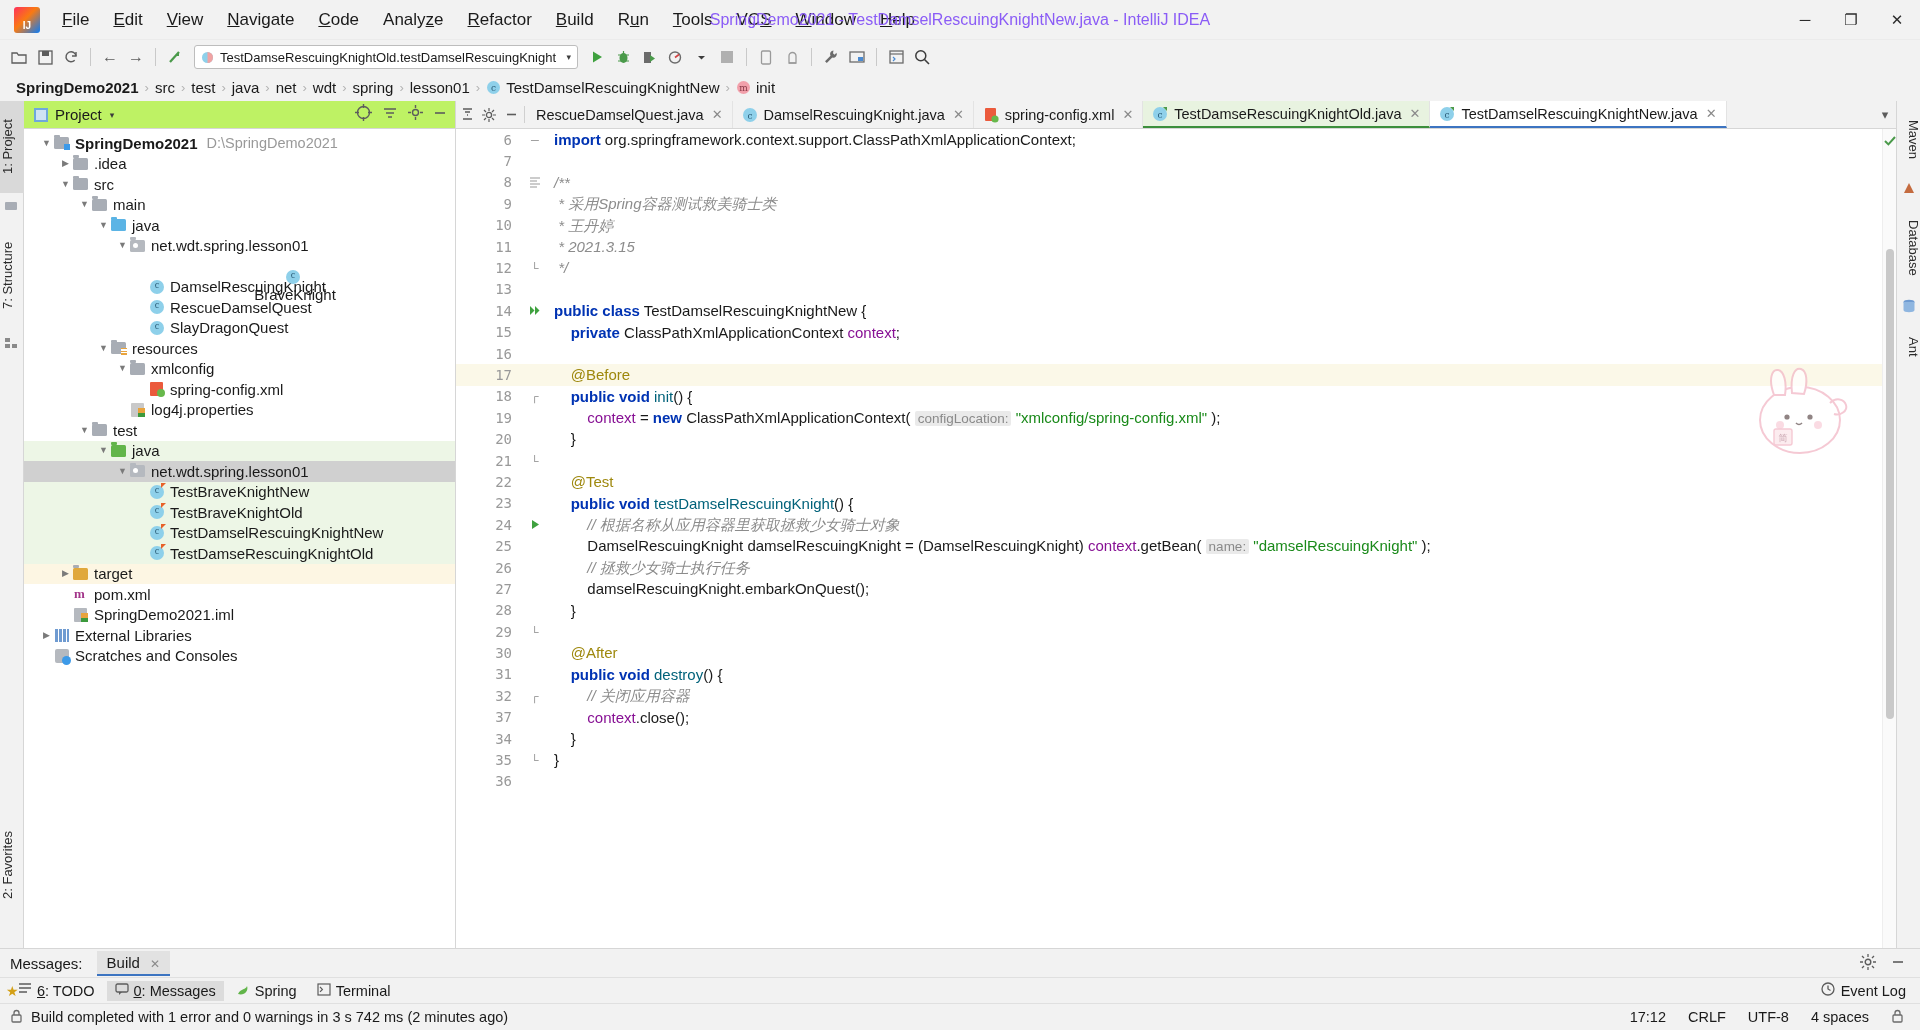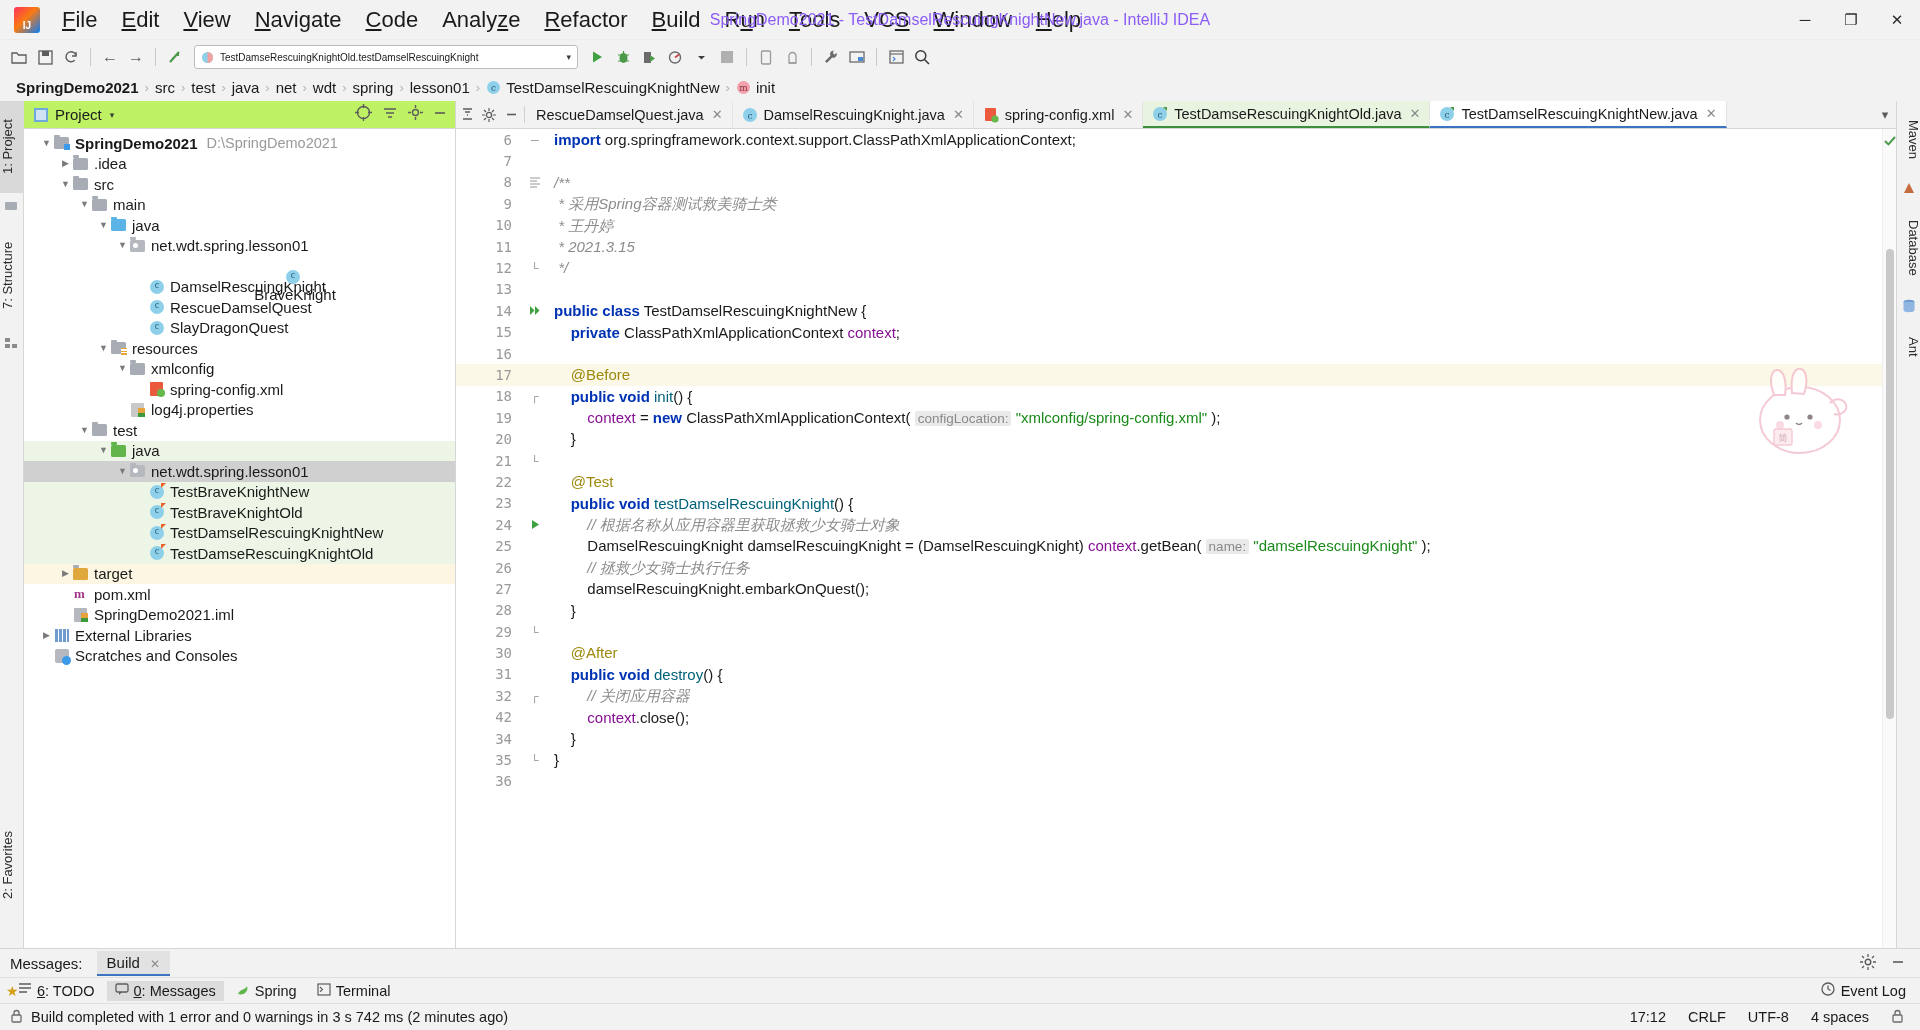--- a/index.html
+++ b/index.html
@@ -16,39 +16,39 @@
   
   .titlebar {
     height:40px; display:flex; align-items:center; background:#f2f2f2;
     position:relative; flex:0 0 40px; border-bottom:1px solid #ebebeb;
   }
   .ij-logo { width:26px; height:26px; margin-left:14px; margin-right:10px; position:relative; flex:0 0 26px;
      background:linear-gradient(135deg,#fe315d 0%,#f97a12 45%,#087cfa 100%); border-radius:3px; }
   .ij-logo:after{ content:"IJ"; position:absolute; left:0; right:0; bottom:2px; text-align:center;
      font-size:10px; font-weight:bold; color:#fff; font-family:"Liberation Sans",sans-serif;}
   .menu { display:flex; align-items:center; gap:0px; }
-  .menu-item { padding:4px 12px; font-size:22px; color:#1a1a1a; cursor:default; line-height:1; }
+  .menu-item { padding:4px 12px; font-size:17px; color:#1a1a1a; cursor:default; line-height:1; }
   .menu-item u { text-decoration:underline; }
   .win-title {
     position:absolute; left:0; right:0; text-align:center; font-size:16px; color:#8b5cf6;
     pointer-events:none;
   }
   .win-ctrl { margin-left:auto; display:flex; align-items:center; height:40px; z-index:3;}
   .win-btn { width:46px; height:40px; display:flex; align-items:center; justify-content:center;
      font-size:15px; color:#2b2b2b;}
 
   
   .toolbar { height:34px; flex:0 0 34px; display:flex; align-items:center; background:#f2f2f2; padding-left:6px; }
   .tb-ico { width:26px; height:26px; display:flex; align-items:center; justify-content:center; color:#5c5c5c;}
   .tb-sep { width:1px; height:18px; background:#c9c9c9; margin:0 6px; }
   .runconfig {
     display:flex; align-items:center; height:24px; min-width:384px; background:#fff;
     border:1px solid #bdbdbd; border-radius:3px; padding:0 6px; margin:0 6px; gap:6px;
   }
-  .runconfig .rc-text{ font-size:10px; color:#1a1a1a; white-space:nowrap; }
+  .runconfig .rc-text{ font-size:13px; color:#1a1a1a; white-space:nowrap; }
   .rc-arrow{ margin-left:auto; font-size:9px; color:#3c3c3c; }
 
   
   .crumbs { height:27px; flex:0 0 27px; display:flex; align-items:center; padding-left:12px; gap:0px;
      background:#f2f2f2; font-size:15px; }
   .crumb { padding:0 4px; color:#1a1a1a; white-space:nowrap; display:flex; align-items:center; gap:5px;}
   .crumb.bold { font-weight:bold; }
   .crumb-sep { color:#b4b4b4; font-size:13px; padding:0 2px;}
 
   
@@ -679,21 +679,21 @@
             <div class="gut-row">23</div>
             <div class="gut-row">24</div>
             <div class="gut-row">25</div>
             <div class="gut-row">26</div>
             <div class="gut-row">27</div>
             <div class="gut-row">28</div>
             <div class="gut-row">29</div>
             <div class="gut-row">30</div>
             <div class="gut-row">31</div>
             <div class="gut-row">32</div>
-            <div class="gut-row">42</div>
+            <div class="gut-row">37</div>
             <div class="gut-row">34</div>
             <div class="gut-row">35</div>
             <div class="gut-row">36</div>
           </div>
         <div class="marks" id="marks-root">
             <div class="mark-row">─</div>
             <div class="mark-row"></div>
             <div class="mark-row">
               <svg width="12" height="11" viewBox="0 0 12 11">
                 <path d="M1 1h10M1 4h7M1 7h10M1 10h7" stroke="#9a9a9a" stroke-width="1.1"></path>

